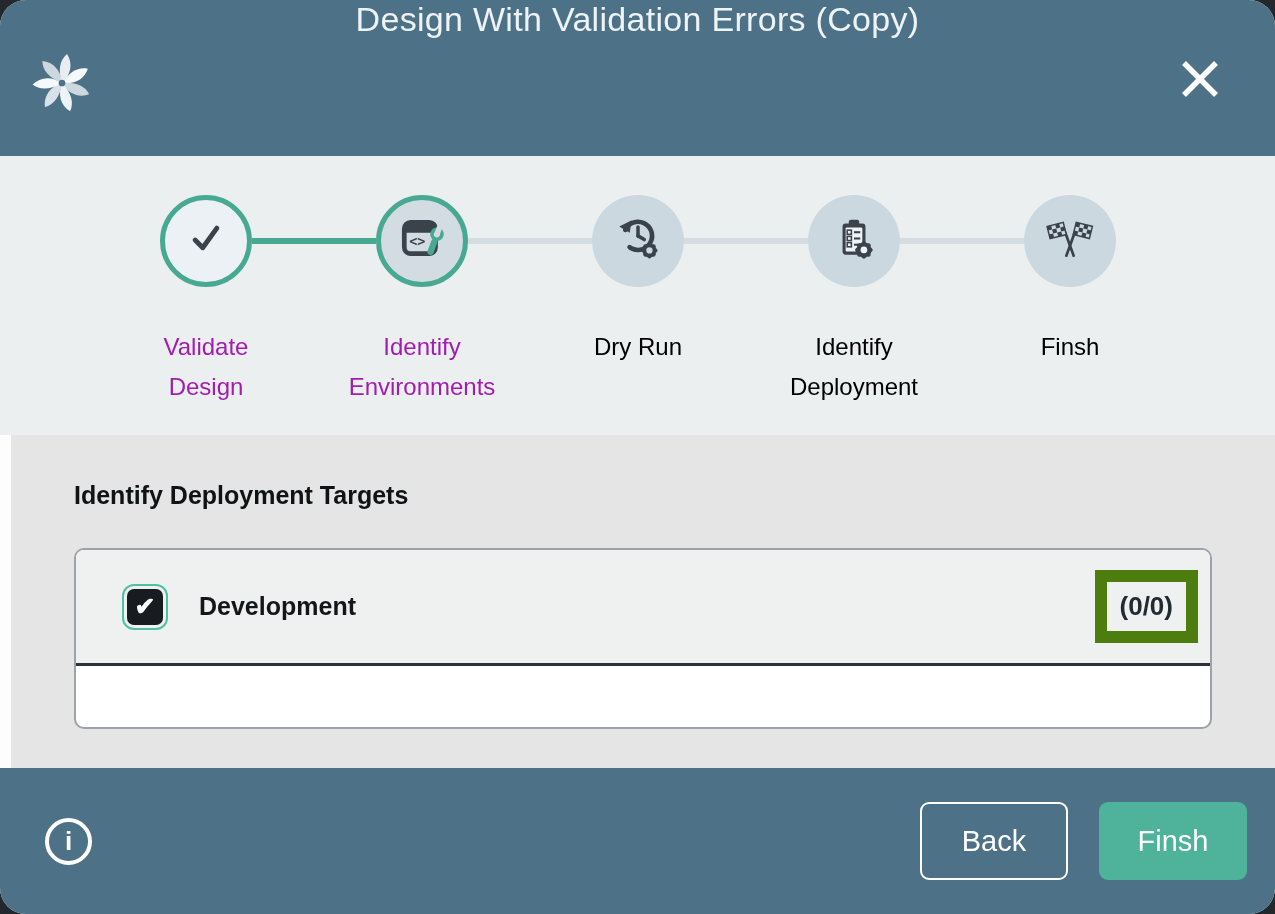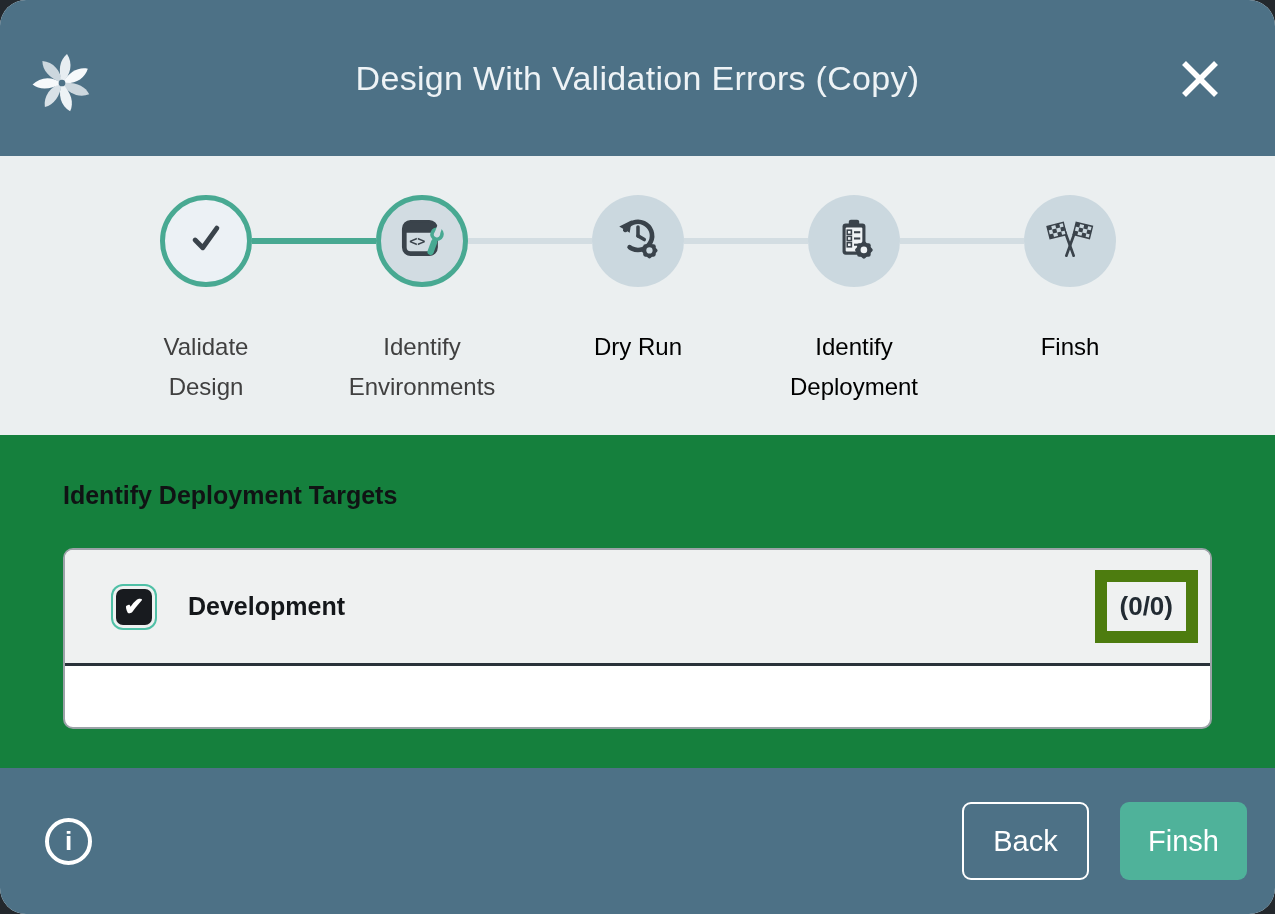--- a/index.html
+++ b/index.html
@@ -12,21 +12,21 @@
   }
   .modal {
     position:absolute; inset:0;
     border-radius:26px; overflow:hidden;
     display:flex; flex-direction:column;
     background:#fdfdfe;
   }
   
   .hdr {
     height:156px; flex:none; background:#4d7186;
-    position:relative; display:flex; align-items:center; justify-content:center;
+    position:relative; display:flex; align-items:flex-start; justify-content:center;
   }
   .logo { position:absolute; left:31px; top:52px; width:62px; height:62px; }
   .hdr-title { font-size:34px; font-weight:400; color:#eef3f6; letter-spacing:.3px; }
   .close-btn {
     position:absolute; right:50px; top:55px; width:50px; height:50px;
     background:none; border:none; padding:0; cursor:pointer;
   }
   
   .stepper { height:279px; flex:none; background:#ebeff0; position:relative; }
   .steps-row { display:flex; margin-left:98px; padding-top:39px; position:relative; z-index:2; }
@@ -39,24 +39,24 @@
   .step-circle.current  { background:#d2dce2; border:5px solid #48a992; }
   .step-circle.upcoming { background:#cbd8df; }
   .connector { position:absolute; top:82px; height:6px; width:124px; z-index:1; }
   .connector.teal { background:#48a992; }
   .connector.gray { background:#d3dde2; }
   .c1 { left:252px; } .c2 { left:468px; } .c3 { left:684px; } .c4 { left:900px; }
   .step-label {
     margin-top:40px; font-size:24px; line-height:40px;
     text-align:center; max-width:158px;
   }
-  .step-label.done { color:#404040; }
+  .step-label.done { color:#a21caf; }
   .step-label.todo { color:#000000; }
   
-  .content { flex:1; background:#15803d; padding:46px 63px 0; }
+  .content { flex:1; background:#e5e5e5; padding:46px 63px 0;margin-left:11px; }
   .content-heading { font-size:25px; font-weight:700; color:#101314; margin:0 0 38px; }
   .targets-box {
     border:2px solid #9ca2a8; border-radius:10px; overflow:hidden;
     height:181px; background:#ffffff;
   }
   .target-row {
     height:116px; background:#eff1f1; border-bottom:3px solid #2a323a;
     display:flex; align-items:center; padding:0 12px 0 51px;
   }
   .checkbox {
@@ -74,21 +74,21 @@
     height:146px; flex:none; background:#4d7186;
     display:flex; align-items:center; padding:0 28px 0 45px;
   }
   .info-btn {
     width:47px; height:47px; border-radius:50%; border:4px solid #ffffff;
     background:none; color:#ffffff; font-size:26px; font-weight:700;
     display:flex; align-items:center; justify-content:center;
     padding:0; cursor:pointer; font-family:"Liberation Sans", sans-serif;
   }
   .btn {
-    height:78px; width:127px; border-radius:9px; font-size:29px;
+    height:78px; width:148px; border-radius:9px; font-size:29px;
     font-family:"Liberation Sans", sans-serif; cursor:pointer;
   }
   .back-btn { margin-left:auto; background:transparent; border:2px solid #ffffff; color:#ffffff; }
   .next-btn { margin-left:31px; background:#4fb29a; border:none; color:#ffffff; }
 </style>
 </head>
 <body>
 
 <div class="modal">
 

